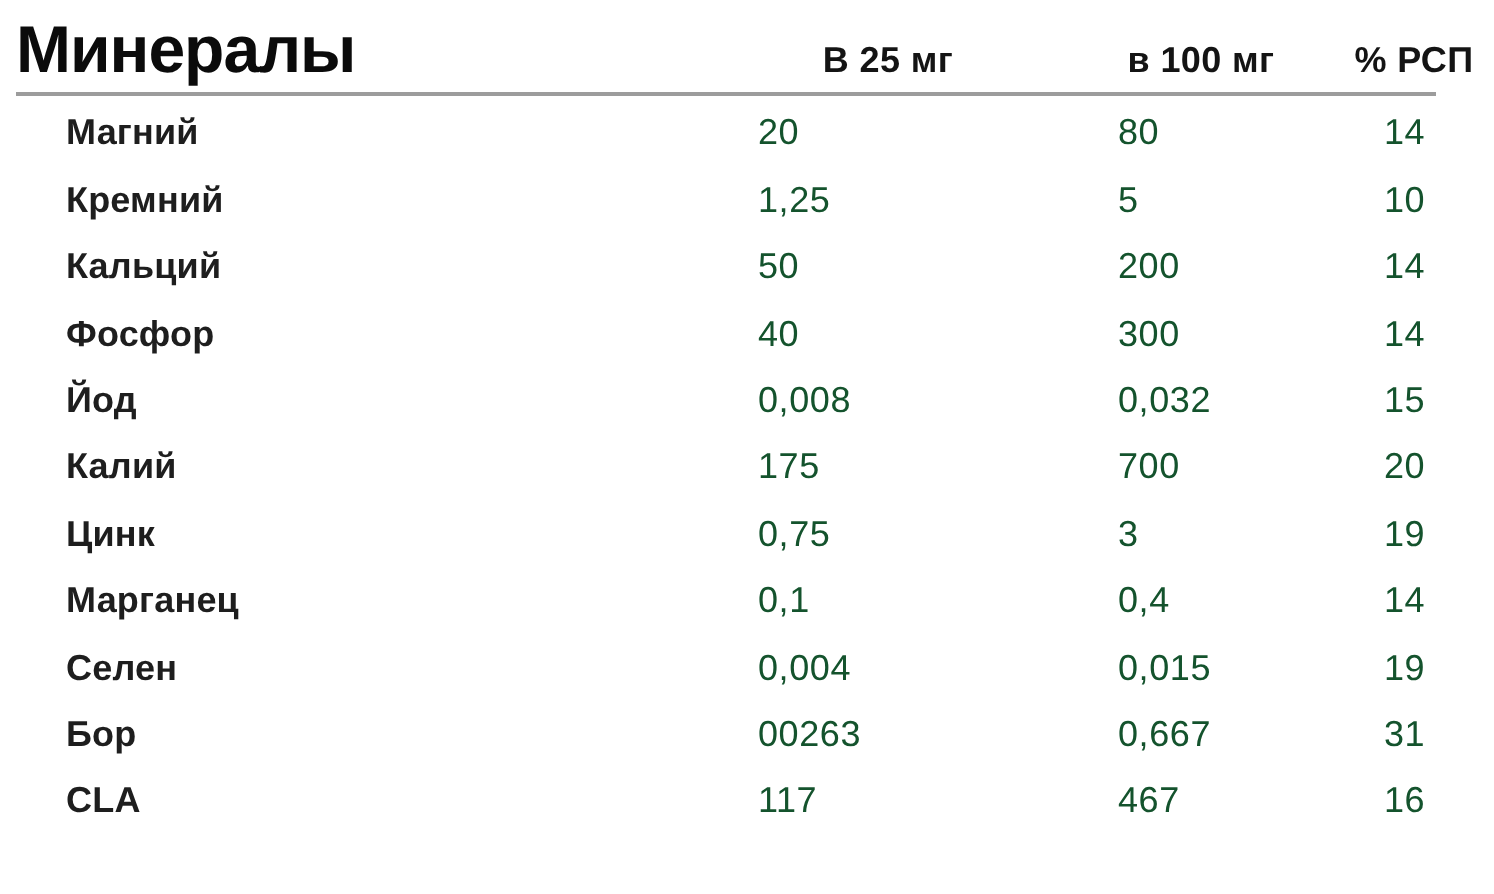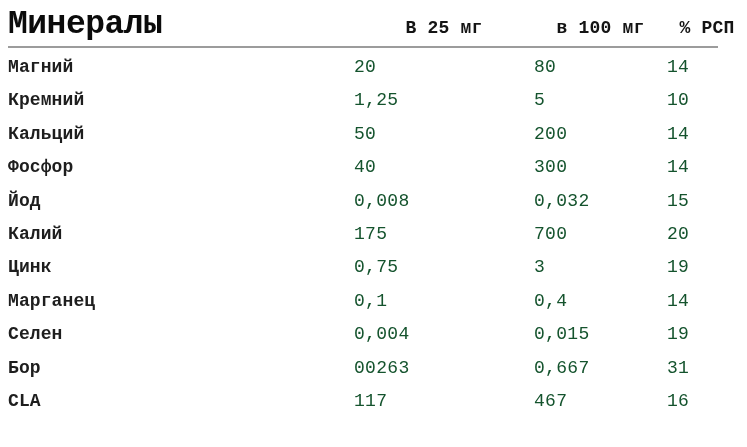--- a/index.html
+++ b/index.html
@@ -5,21 +5,21 @@
   html, body {
     margin: 0;
     padding: 0;
     background: #ffffff;
   }
   .page {
     position: relative;
     width: 747px;
     height: 440px;
     background: #ffffff;
-    font-family: Liberation Mono, monospace;
+    font-family: Liberation Sans, sans-serif;
     overflow: hidden;
     box-sizing: border-box;
   }
   .header {
     display: grid;
     grid-template-columns: 346px 180px 133px 1fr;
     align-items: baseline;
     padding: 7px 0 0 8px;
   }
   .title {
@@ -45,20 +45,21 @@
   .rows {
     margin-top: 0;
   }
   .row {
     display: grid;
     grid-template-columns: 346px 180px 133px 1fr;
     align-items: center;
     height: 33.4px;
     padding-left: 8px;
     font-size: 18px;
+    margin-left: 25px;
   }
   .cell.name {
     font-weight: 600;
     color: #1e1e1e;
     letter-spacing: 0.1px;
   }
   .cell.val {
     font-weight: 400;
     color: #14532d;
     letter-spacing: 0.3px;

